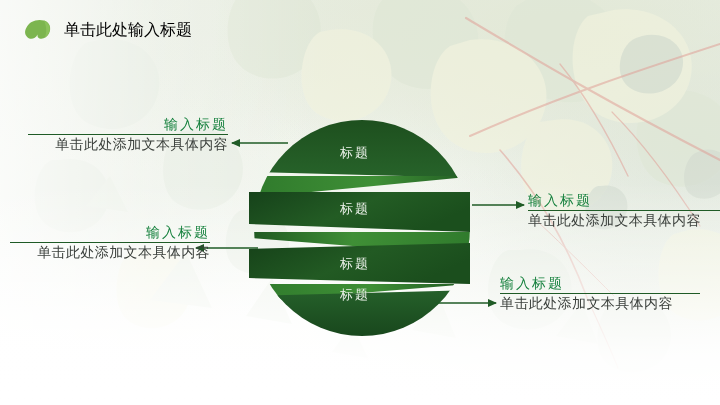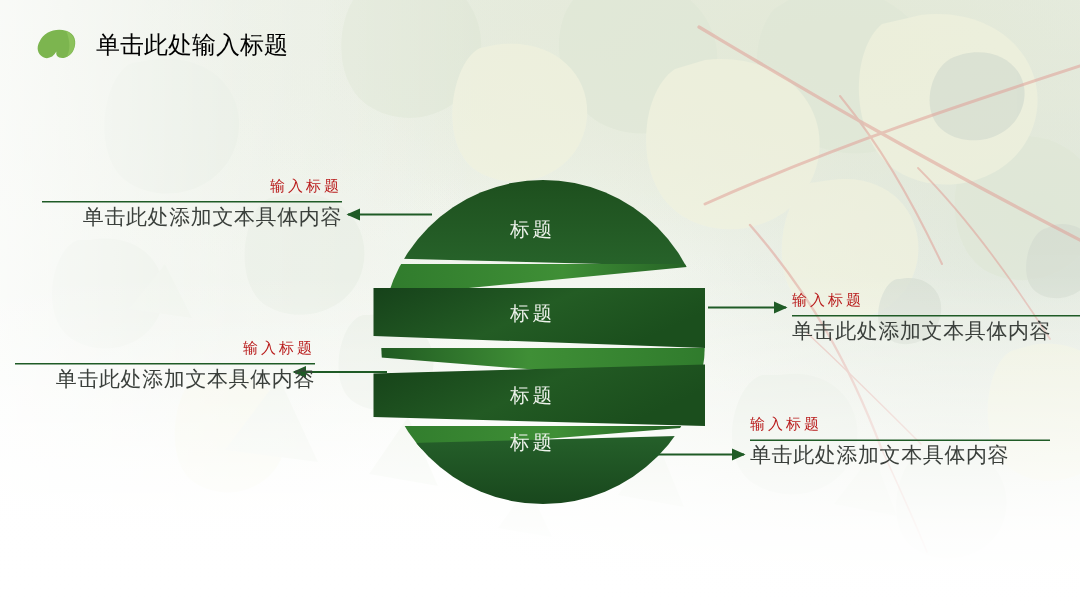--- a/index.html
+++ b/index.html
@@ -64,25 +64,26 @@
     letter-spacing: 2px;
     text-anchor: middle;
   }
 
   
   .callout {
     position: absolute;
     width: 200px;
   }
   .callout .ct {
-    font-size: 10px;
-    color: #b91c1c;
+    font-size: 14px;
+    color: #15803d;
     letter-spacing: 2px;
     line-height: 17px;
     white-space: nowrap;
+    font-family: Liberation Serif, serif;
   }
   .callout .rule {
     height: 0;
     border-top: 1.4px solid #1f5b26;
     margin: 1px 0 2px 0;
   }
   .callout .cb {
     font-size: 14px;
     color: #3b403c;
     letter-spacing: 0.4px;

